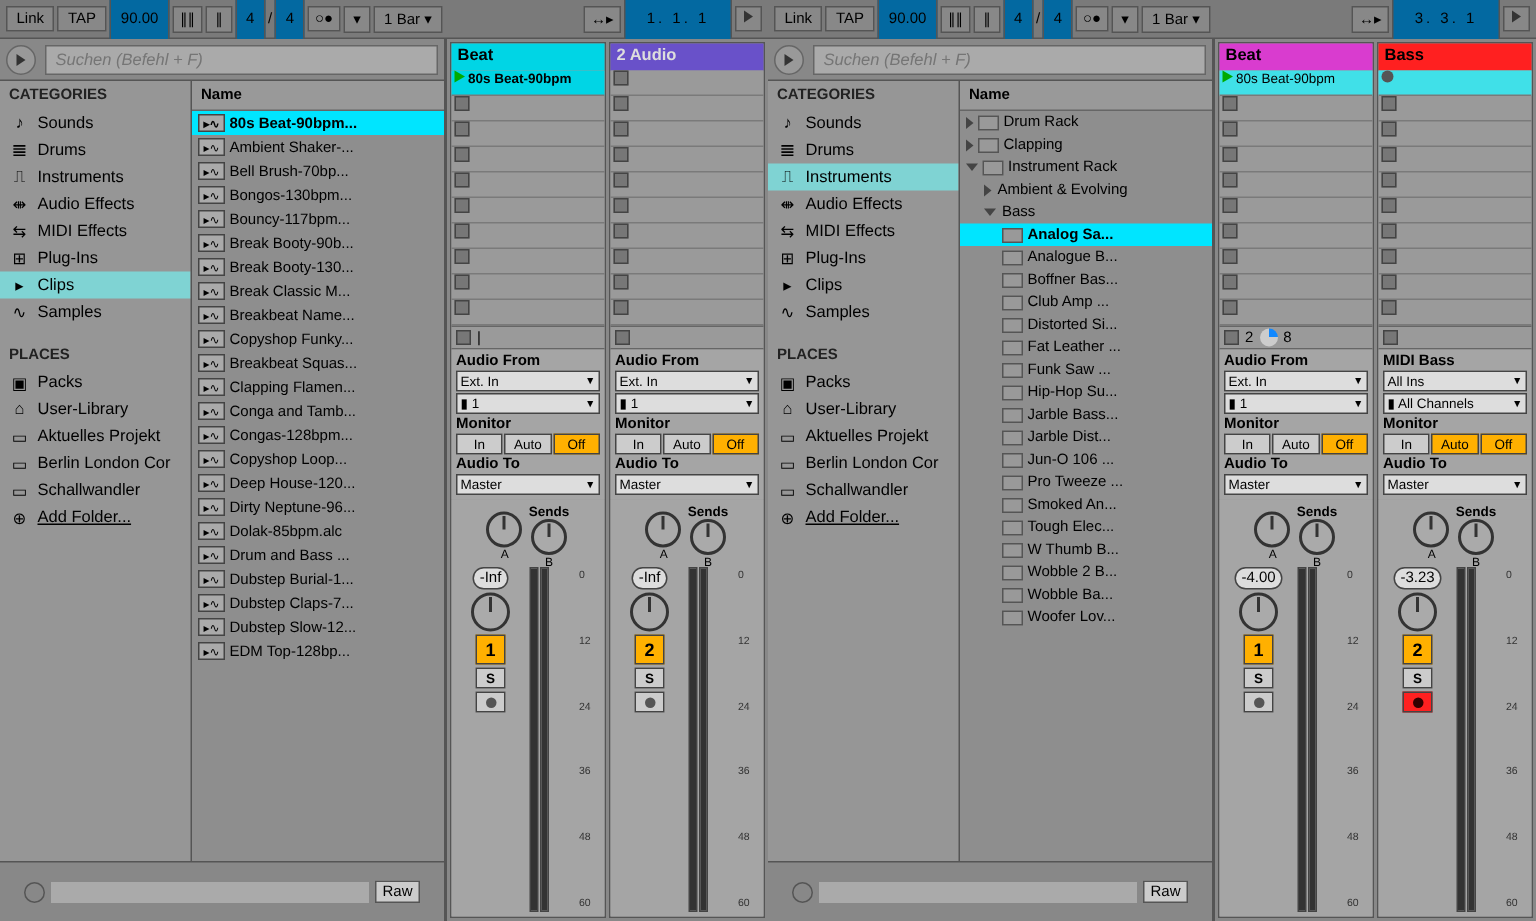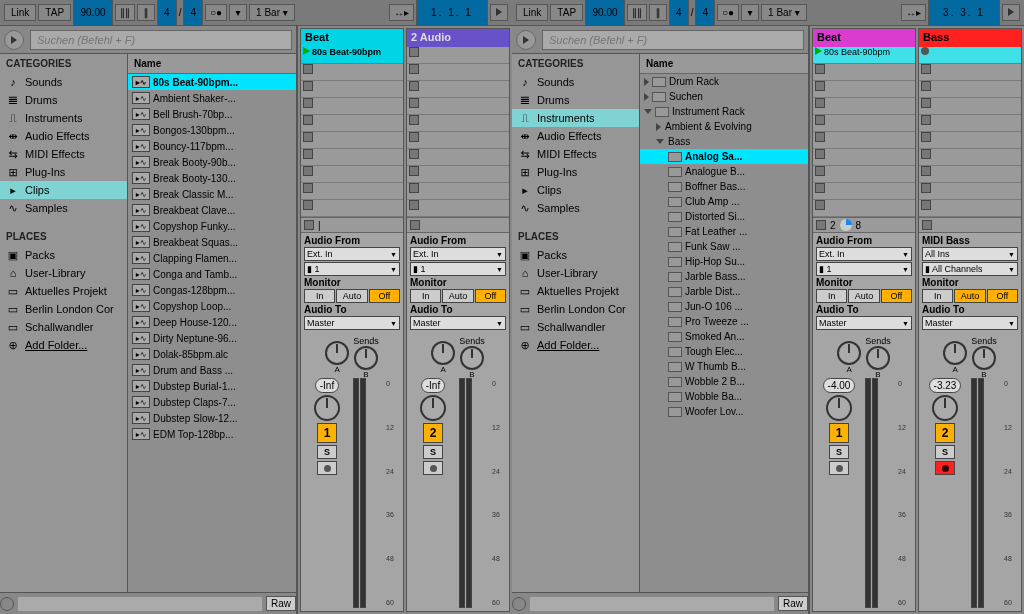--- a/index.html
+++ b/index.html
@@ -29,21 +29,21 @@
   .listcol { flex: 1; background: #8e8e8e; overflow-y: hidden; }
   .listhdr { font-weight: bold; font-size: 10px; padding: 4px 6px; border-bottom: 1px solid #666; background: #999; }
   .litem { display: flex; align-items: center; gap: 3px; padding: 2px 4px; font-size: 10px; cursor: pointer; white-space: nowrap; overflow: hidden; }
   .litem.sel { background: #00e5ff; font-weight: bold; }
   .litem.sub { padding-left: 16px; gap: 4px; }
   .litem.sub2 { padding-left: 28px; }
   .clipicon { width: 18px; height: 12px; border: 1px solid #444; background: #aaa; display: inline-flex; align-items: center; justify-content: center; font-size: 8px; }
   .folderic { width: 14px; height: 10px; background: #999; border: 1px solid #555; }
   .triR { display:inline-block; width:0;height:0;border-top:4px solid transparent;border-bottom:4px solid transparent;border-left:5px solid #444; }
   .triD { display:inline-block; width:0;height:0;border-left:4px solid transparent;border-right:4px solid transparent;border-top:5px solid #444; }
-  .footer { height: 22px; background: #888; border-top: 1px solid #555; display: flex; align-items: center; padding: 0 0; gap:4px; }
+  .footer { height: 40px; background: #888; border-top: 1px solid #555; display: flex; align-items: center; padding: 0 16px; gap:4px; }
   .wave { flex:1; height:14px; background:#aaa; }
   .rawbtn { background:#ccc; border:1px solid #555; padding:1px 4px; font-size:10px; }
   .hp { width:14px;height:14px;border-radius:50%;background:#888;border:1px solid #555; }
 
   
   .session { flex:1; background:#888; display:flex; padding:2px; gap:2px;}
   .track { width: 104px; background:#999; display:flex; flex-direction:column; border:1px solid #555; }
   .thead { height:18px; font-size:11px; font-weight:bold; padding:2px 4px; color:#000; }
   .thead.cyan { background:#00d5e5; }
   .thead.purple { background:#6951c9; color:#ddd; }
@@ -61,21 +61,21 @@
   .iolbl { font-weight:bold; font-size:10px; }
   .iosel { background:#ddd; border:1px solid #444; padding:1px 2px; margin:1px 0; font-size:9px; display:flex; justify-content:space-between; align-items:center; }
   .iosel .dn { font-size:7px; }
   .monrow { display:flex; gap:1px; margin:1px 0; }
   .monb { flex:1; background:#ccc; border:1px solid #444; text-align:center; font-size:9px; padding:1px 0; }
   .monb.act { background:#ffb000; }
   .mix { flex:1; background:#a5a5a5; display:flex; flex-direction:column; padding:3px; }
   .sends { display:flex; align-items:center; justify-content:center; gap:4px; height:42px; }
   .knob { width:24px;height:24px;border-radius:50%;border:2px solid #333;background:#aaa;position:relative; }
   .knob::after { content:''; position:absolute; width:2px; height:9px; background:#333; top:1px; left:50%; transform:translateX(-50%); }
-  .sendlbl { font-size:9px; font-weight:normal; }
+  .sendlbl { font-size:9px; font-weight:bold; }
   .sendA,.sendB { font-size:8px; }
   .vol { display:flex; gap:3px; flex:1; }
   .volL { width:46px; display:flex; flex-direction:column; align-items:center; gap:2px; }
   .volnum { background:#ddd; border:1px solid #444; font-size:10px; padding:1px 4px; border-radius:8px; }
   .volknob { width:26px;height:26px;border-radius:50%;border:2px solid #333;background:#aaa;position:relative; }
   .volknob::after { content:''; position:absolute; width:2px; height:10px; background:#333; top:1px; left:50%; transform:translateX(-50%); }
   .tracknum { width:20px;height:20px;background:#ffb000;border:1px solid #444;display:flex;align-items:center;justify-content:center;font-weight:bold;font-size:12px; }
   .sbtn { width:20px;height:14px;background:#ccc;border:1px solid #444;display:flex;align-items:center;justify-content:center;font-size:9px;font-weight:bold; }
   .recbtn { width:20px;height:14px;background:#ccc;border:1px solid #444;display:flex;align-items:center;justify-content:center;}
   .recbtn.armed { background:#ff2020; }
@@ -209,21 +209,21 @@
                 <div class="litem">
                   <span class="clipicon">▸∿</span>
                   <span>Break Booty-130...</span>
                 </div>
                 <div class="litem">
                   <span class="clipicon">▸∿</span>
                   <span>Break Classic M...</span>
                 </div>
                 <div class="litem">
                   <span class="clipicon">▸∿</span>
-                  <span>Breakbeat Clave...</span>
+                  <span>Breakbeat Name...</span>
                 </div>
                 <div class="litem">
                   <span class="clipicon">▸∿</span>
                   <span>Copyshop Funky...</span>
                 </div>
                 <div class="litem">
                   <span class="clipicon">▸∿</span>
                   <span>Breakbeat Squas...</span>
                 </div>
                 <div class="litem">
@@ -577,21 +577,21 @@
           <div class="listcol">
             <div class="listhdr">Name</div>
             <div class="litem">
                 <span class="triR"></span>
                 <span class="folderic"></span>
                 <span>Drum Rack</span>
               </div>
             <div class="litem">
                 <span class="triR"></span>
                 <span class="folderic"></span>
-                <span>Suchen</span>
+                <span>Clapping</span>
               </div>
             <div class="litem">
                 <span class="triD"></span>
                 <span class="folderic"></span>
                 <span>Instrument Rack</span>
               </div>
             <div class="litem sub">
                 <span class="triR"></span>
                 <span>Ambient &amp; Evolving</span>
               </div>

